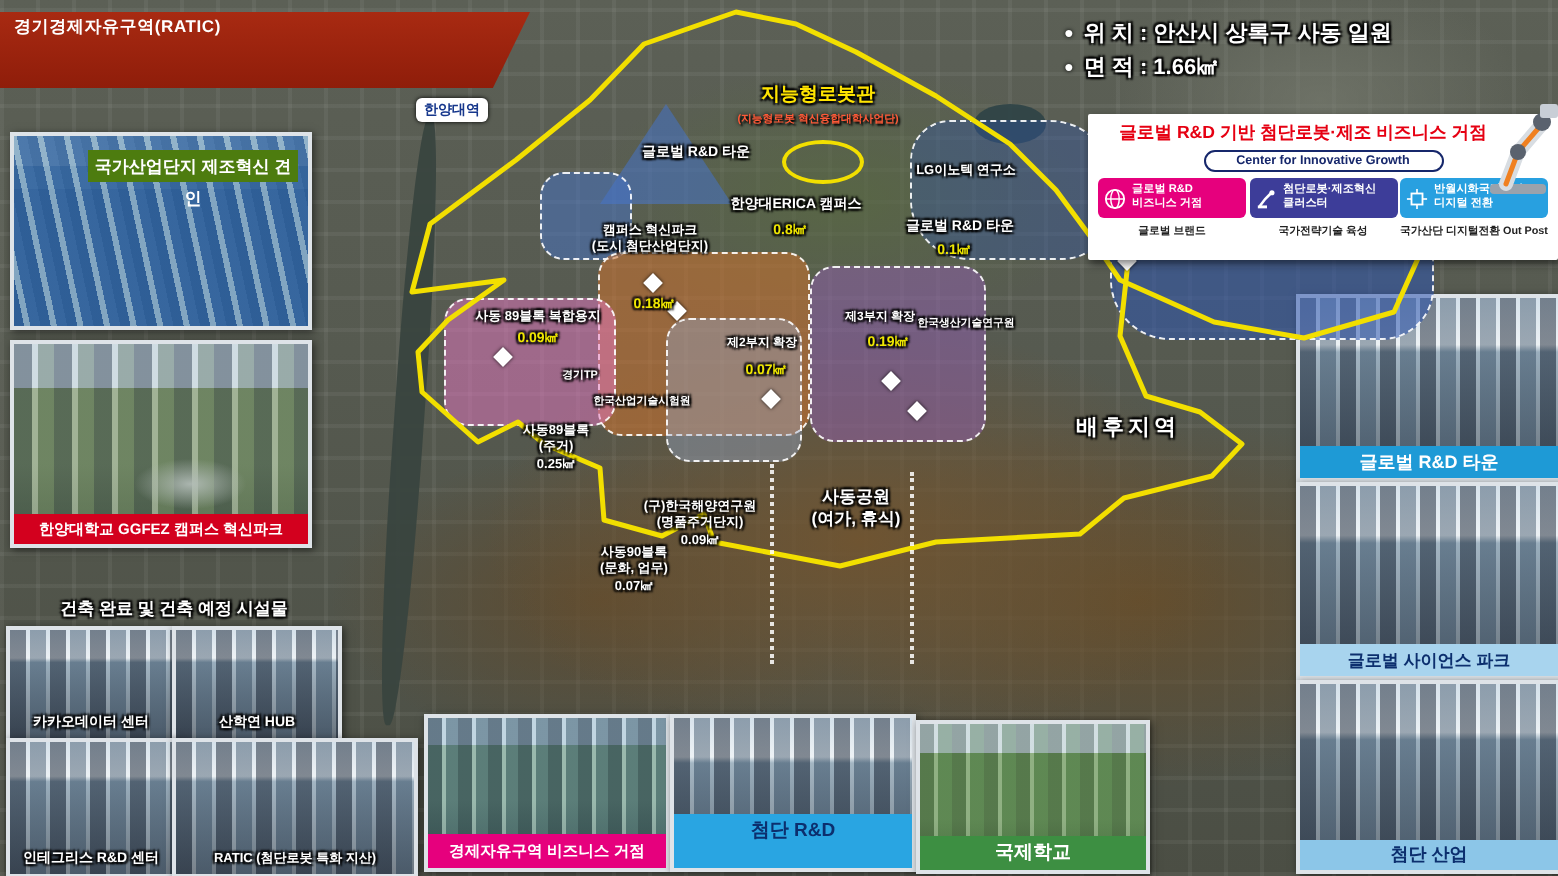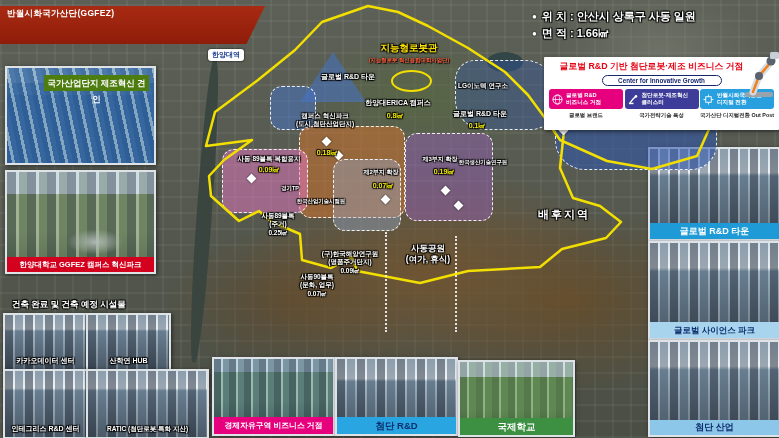--- a/index.html
+++ b/index.html
@@ -49,21 +49,21 @@
       linear-gradient(180deg,#cddce4 0 20%,#6f9a5c 20% 65%,#4f7444 100%);}
   .ph-city{background:
       repeating-linear-gradient(90deg, rgba(30,50,70,.55) 0 7px, rgba(200,220,235,.4) 7px 9px, rgba(60,90,110,.5) 9px 15px),
       linear-gradient(180deg,#bcd2dc 0 18%,#7ba284 18% 55%,#4e6e58 100%);}
   .caption-top{position:absolute;left:5px;right:5px;top:7px;height:16px;line-height:16px;text-align:center;
       color:#fff;font-size:8.5px;font-weight:bold;background:rgba(24,70,158,.92);z-index:2;}
   .caption-bottom{position:absolute;left:0;right:0;bottom:0;text-align:center;color:#fff;
       font-weight:bold;z-index:2;}
   .thumb-label{position:absolute;left:0;right:0;bottom:3px;text-align:center;color:#fff;font-weight:bold;
       font-size:7px;z-index:2;text-shadow:1px 1px 1px #000,-1px -1px 1px #000,1px -1px 1px #000,-1px 1px 1px #000;}
-  #facility-heading{position:absolute;left:12px;top:299px;width:150px;color:#fff;
+  #facility-heading{position:absolute;left:12px;top:299px;width:150px;text-align:center;color:#fff;
       font-size:8.5px;font-weight:bold;z-index:6;
       text-shadow:1px 1px 1px #000,-1px -1px 1px #000,1px -1px 1px #000,-1px 1px 1px #000;}
   
   #growth-card{position:absolute;left:544px;top:57px;width:235px;height:73px;background:#fff;
       border-radius:1px;box-shadow:1px 2px 4px rgba(0,0,0,.5);z-index:7;}
   #growth-card .g-title{margin:4px 26px 0 6px;text-align:center;color:#e60012;font-weight:bold;font-size:8.8px;white-space:nowrap;}
   #growth-card .g-pill{width:118px;margin:2px auto 3px auto;border:1px solid #16276b;border-radius:8px;
       text-align:center;color:#16276b;font-weight:bold;font-size:6.3px;padding:1px 0;}
   #pillars{display:flex;justify-content:space-between;padding:0 5px;}
   .pillar{width:74px;}
@@ -211,21 +211,21 @@
         <div class="marker" style="left: 382px; top: 196px;"></div>
         <div class="marker" style="left: 442px; top: 187px;"></div>
         <div class="marker" style="left: 455px; top: 202px;"></div>
         <div class="marker" style="left: 560px; top: 127px;"></div>
         <div class="marker" style="left: 612px; top: 119px;"></div>
         <div class="marker" style="left: 335px; top: 152px;"></div>
       </div>
   </div>
 
   <div id="title-banner" style="background: linear-gradient(rgb(168, 42, 18), rgb(143, 29, 10));">
-    <div class="t-sub">반월시화국가산단(GGFEZ)</div>
+    <div class="t-sub">경기경제자유구역(RATIC)</div>
   </div>
 
   <div id="info">
     <div class="row">
       <span class="dot">●</span>
       <span class="txt">위 치 : 안산시 상록구 사동 일원</span>
     </div>
     <div class="row">
       <span class="dot">●</span>
       <span class="txt">면 적 : 1.66㎢</span>
@@ -331,19 +331,19 @@
     <div class="ph ph-render"></div>
     <div class="caption-bottom" style="height: 15px; line-height: 15px; font-size: 9px; background: rgb(140, 198, 232); color: rgb(12, 47, 110);">첨단 산업</div>
   </div>
 
   <div class="panel" style="left:212px;top:357px;width:119px;height:75px;">
     <div class="ph ph-city"></div>
     <div class="caption-bottom" style="height: 17px; line-height: 17px; font-size: 7.8px; background: rgb(230, 0, 125); color: rgb(255, 255, 255);">경제자유구역 비즈니스 거점</div>
   </div>
   <div class="panel" style="left:335px;top:357px;width:119px;height:75px;">
     <div class="ph ph-render"></div>
-    <div class="caption-bottom" style="height: 17px; line-height: 17px; font-size: 9.5px; background: rgb(41, 165, 226); color: rgb(12, 47, 110);">첨단 R&amp;D</div>
+    <div class="caption-bottom" style="height: 27px; line-height: 17px; font-size: 9.5px; background: rgb(41, 165, 226); color: rgb(12, 47, 110);">첨단 R&amp;D</div>
   </div>
   <div class="panel" style="left:458px;top:360px;width:113px;height:73px;">
     <div class="ph ph-green"></div>
     <div class="caption-bottom" style="height: 17px; line-height: 17px; font-size: 9.5px; background: rgb(61, 143, 66); color: rgb(255, 255, 255);">국제학교</div>
   </div>
 </div>
 
 </body></html>

